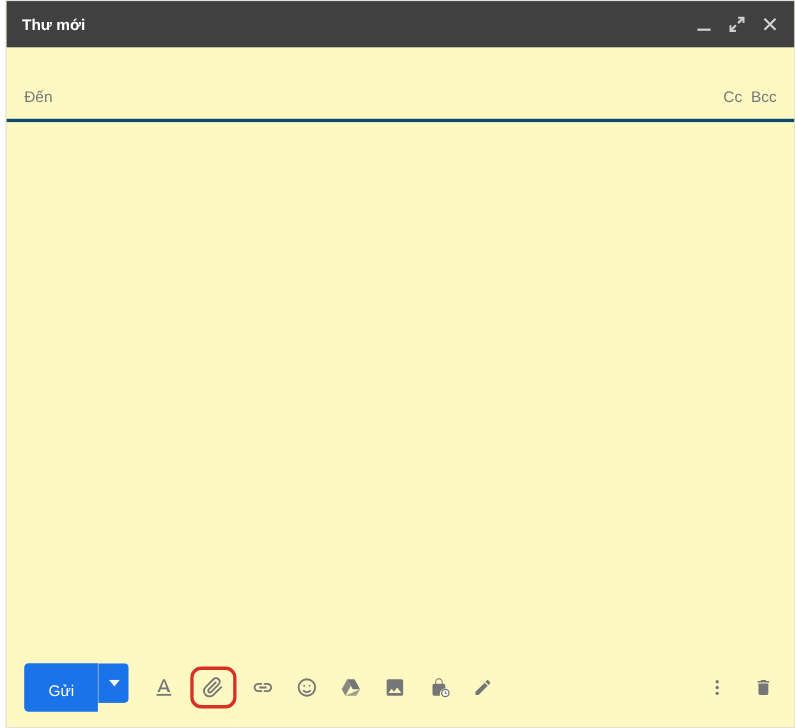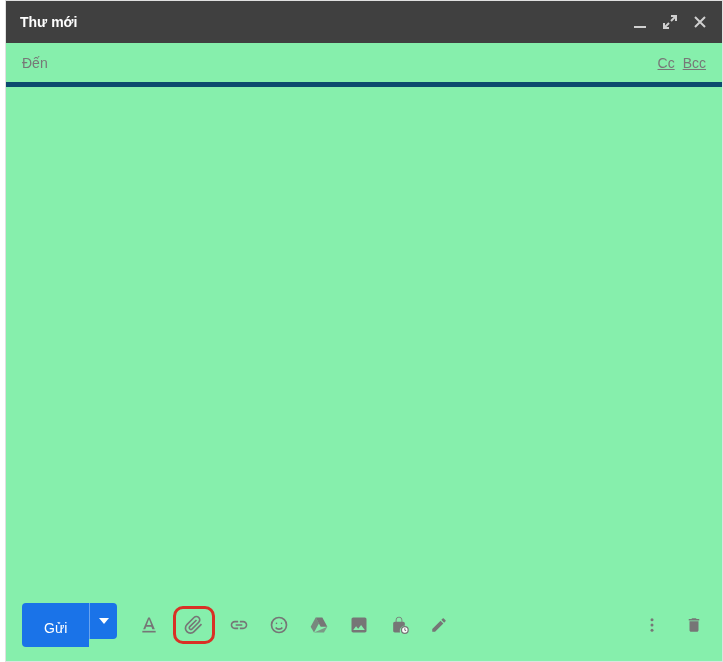--- a/index.html
+++ b/index.html
@@ -10,21 +10,21 @@
       background: #ffffff;
       overflow: hidden;
     }
     .compose-window {
       width: 718px;
       height: 662px;
       margin-left: 5px;
       display: flex;
       flex-direction: column;
       border: 1px solid #e0e0e0;
-      background: #86efac;
+      background: #fef9c3;
       justify-content: space-between;
     }
     .titlebar {
       background: #404040;
       color: #fff;
       display: flex;
       align-items: center;
       justify-content: space-between;
       padding: 10px 14px;
       height: 42px;
@@ -45,39 +45,40 @@
       align-items: center;
       justify-content: center;
       cursor: pointer;
       color: #d0d0d0;
     }
     .titlebar-controls .tb-btn svg { display: block; }
     .row {
       display: flex;
       align-items: center;
       padding: 10px 16px;
-      border-bottom: 5px solid #0c4a6e;
+      border-bottom: 3px solid #0c4a6e;
       min-height: 44px;
+      margin-top: 24px;
     }
     .row input {
       border: none;
       outline: none;
       font-size: 14px;
       flex: 1;
       color: #222;
       background: transparent;
     }
     .row input::placeholder { color: #777; }
     .cc-bcc {
       display: flex;
       gap: 8px;
       color: #777;
       font-size: 14px;
     }
-    .cc-bcc span { cursor: pointer; text-decoration: underline; }
+    .cc-bcc span { cursor: pointer; }
     .body-area {
       flex: 1;
       padding: 10px 16px;
       font-size: 14px;
       color: #222;
       outline: none;
     }
     .footer {
       display: flex;
       align-items: center;

